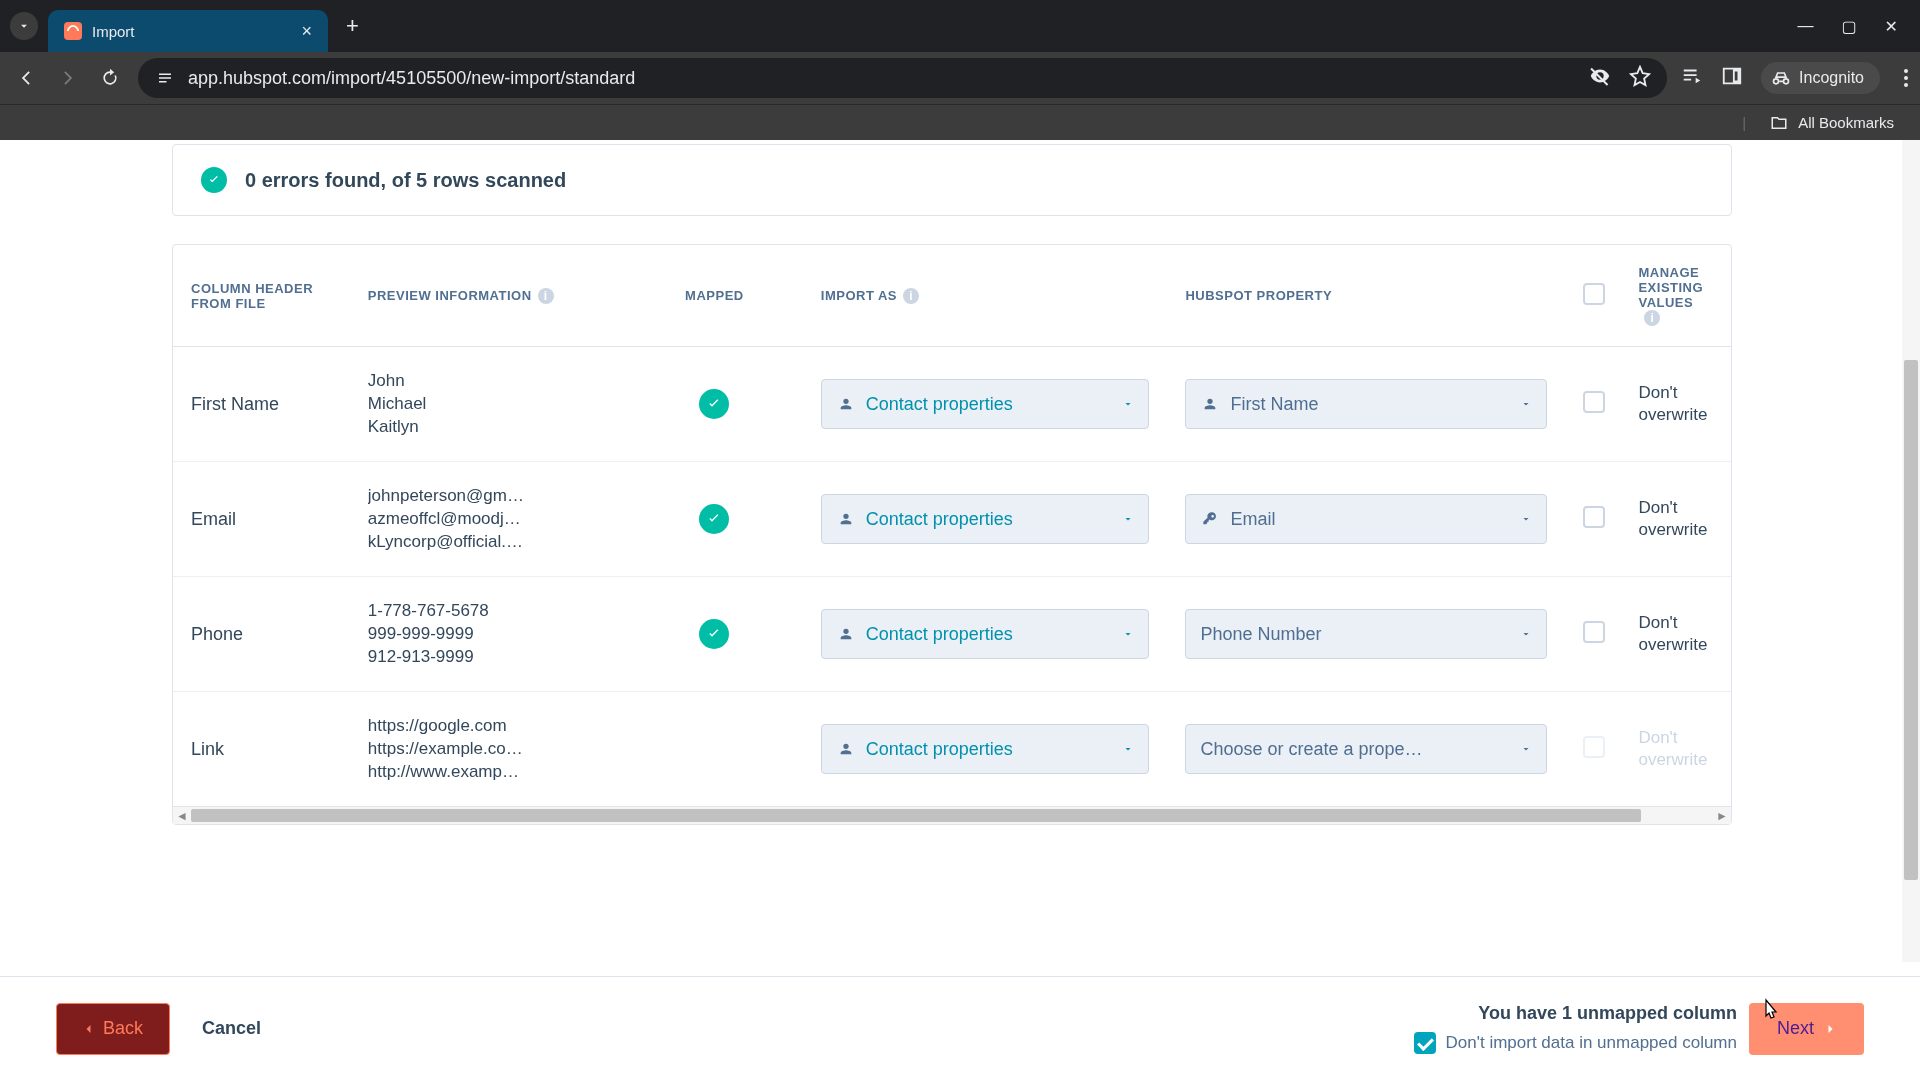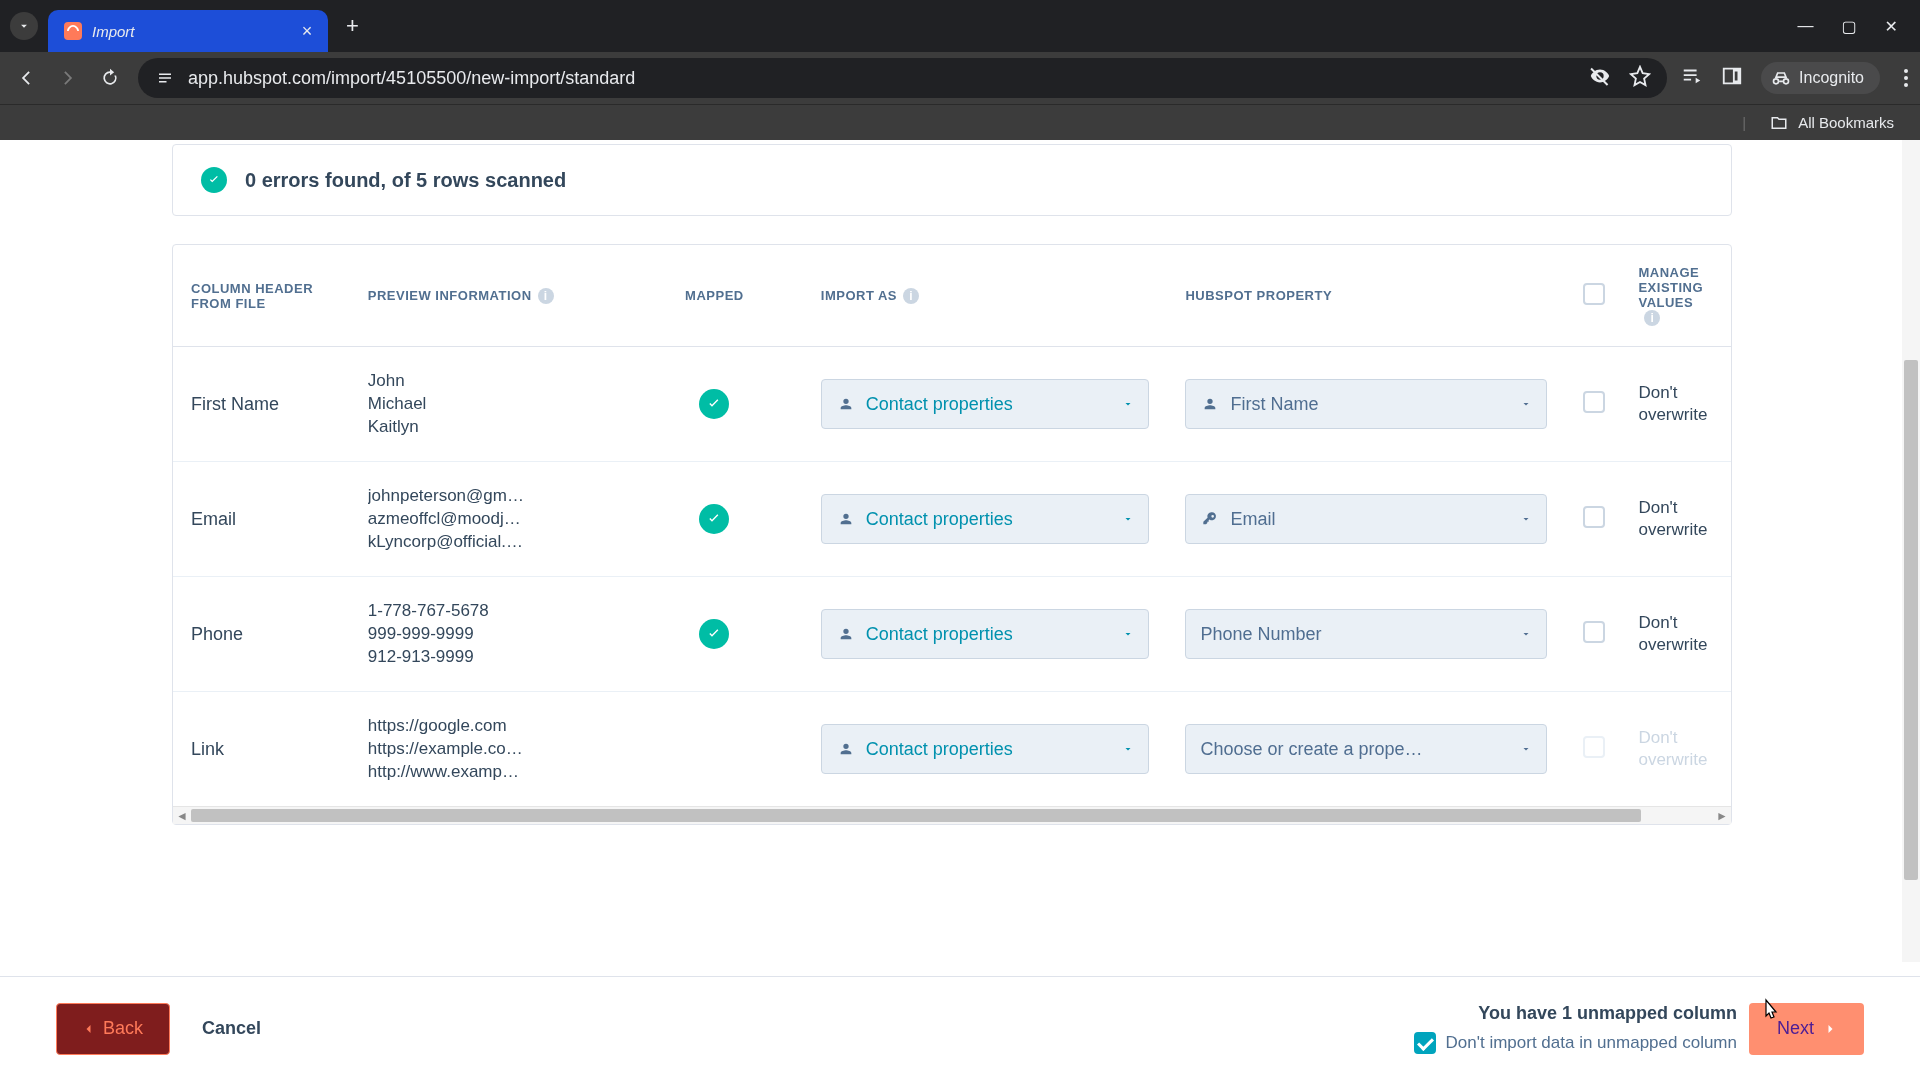--- a/index.html
+++ b/index.html
@@ -21,30 +21,29 @@
 }
 .tab-dropdown {
   width: 28px; height: 28px;
   background: #3c3c3c;
   border-radius: 50%;
   margin: 0 10px;
   display: flex; align-items: center; justify-content: center;
 }
 .tab-dropdown svg { width:14px; height:14px; fill:#e8eaed; }
 .tab {
-  background: #1d4ed8;
+  background: #0c4a6e;
   height: 42px;
   border-radius: 10px 10px 0 0;
   display: flex;
   align-items: center;
   padding: 0 16px;
   gap: 10px;
   min-width: 280px;
   margin-top: 10px;
-  font-style: italic;
 }
 .tab-favicon {
   width: 18px; height: 18px; border-radius: 4px;
   background: #ff7a59;
   display:flex; align-items:center; justify-content:center;
 }
 .tab-favicon::after { content:""; width:8px; height:8px; border:2px solid #fff; border-radius:50%; border-right-color:transparent; border-bottom-color:transparent; transform:rotate(45deg);}
 .tab-title { color:#e8eaed; font-size:15px; flex:1; }
 .tab-close { color:#e8eaed; font-size:18px; cursor:pointer; }
 .new-tab { color:#e8eaed; font-size:22px; margin-left:18px; cursor:pointer; }

